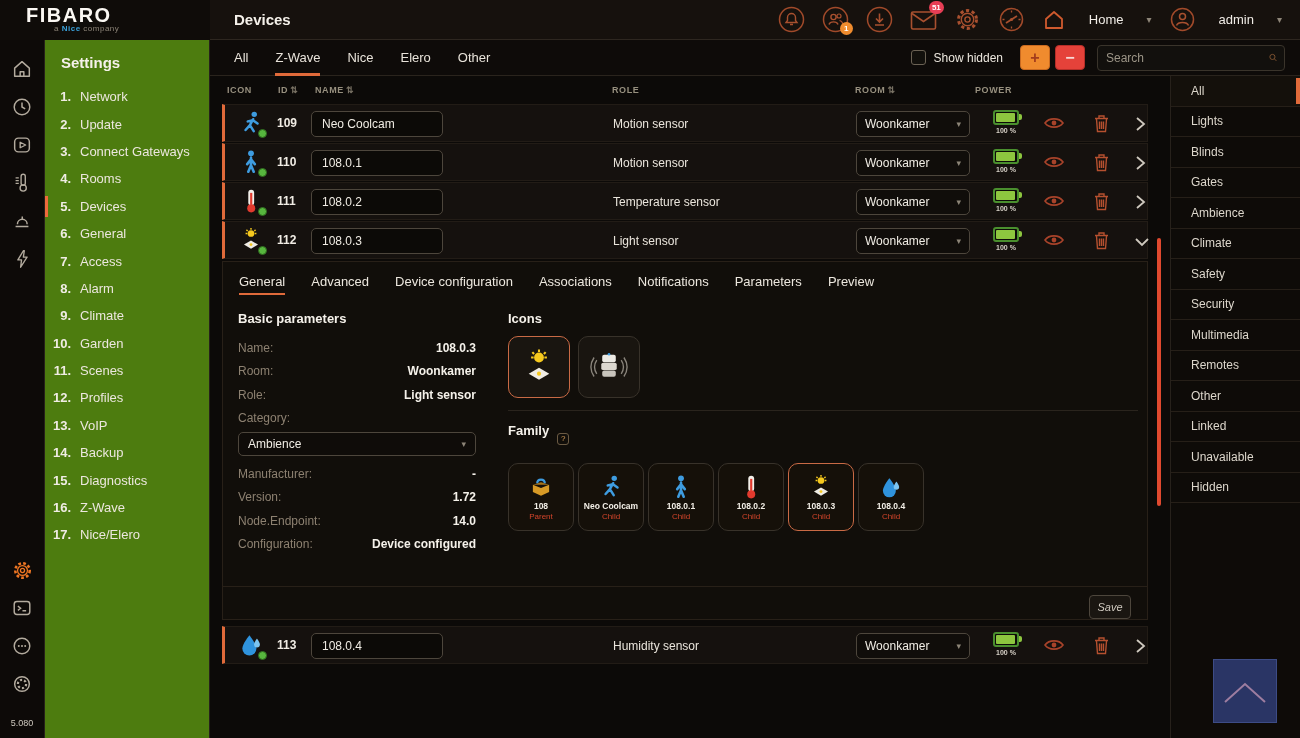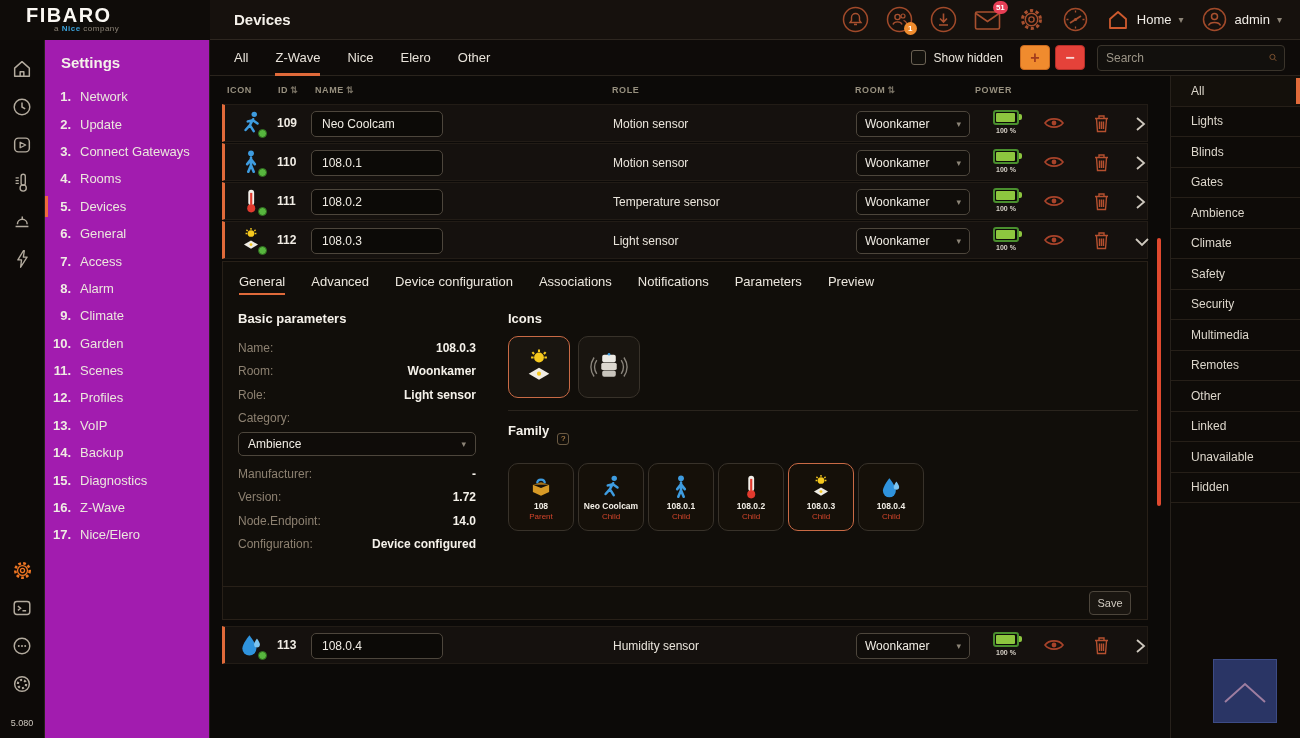--- a/index.html
+++ b/index.html
@@ -15,33 +15,33 @@
   .logo-main { font-size:20px; font-weight:bold; letter-spacing:1.5px; color:#fbf8f3; line-height:18px; }
   .logo-sub { font-size:8px; color:#8d8578; letter-spacing:.5px; padding-left:28px; }
   .logo-sub .brand { color:#3aa0d8; font-weight:bold; }
   .page-title { font-size:15px; font-weight:bold; color:#f5f1ea; margin-left:24px; }
   .topbar-icons { margin-left:auto; display:flex; align-items:center; gap:17px; padding-right:18px; }
   .tb-ic { position:relative; width:27px; height:27px; display:flex; align-items:center; justify-content:center; cursor:pointer; }
   .badge { position:absolute; min-width:13px; height:13px; border-radius:8px; font-size:8px; font-weight:bold;
     color:#fff; display:flex; align-items:center; justify-content:center; padding:0 3px; }
   .badge.orange { background:#f08c2e; right:-4px; bottom:-2px; }
   .badge.red { background:#e73e55; right:-7px; top:-5px; }
-  .tb-group { display:flex; align-items:center; gap:7px; cursor:pointer; }
+  .tb-group { display:flex; align-items:center; gap:23px; cursor:pointer; }
   .tb-group .lbl { font-size:13px; color:#f0ece6; }
   .tb-chev { font-size:10px; color:#8d8578; }
 
   
   .rail { position:absolute; top:40px; left:0; width:45px; height:698px; background:#0d0a08;
     border-right:1px solid #27211b; display:flex; flex-direction:column; align-items:center; padding-top:17px; }
   .rail-ic { width:24px; height:24px; margin-bottom:14px; display:flex; align-items:center; justify-content:center; cursor:pointer; }
   .rail-spacer { flex:1; }
   .rail-version { font-size:9px; color:#cfc9bf; margin:8px 0 10px; }
 
   
-  .settings-menu { position:absolute; top:40px; left:45px; width:165px; height:698px; background:#a21caf;
+  .settings-menu { position:absolute; top:40px; left:45px; width:165px; height:698px; background:#4d7c0f;
     border-right:1px solid #27211b; padding:14px 0 0 0; }
   .settings-title { font-size:15px; font-weight:bold; color:#f5f1ea; padding-left:16px; margin-bottom:12px; }
   .menu-item { position:relative; height:27.4px; display:flex; align-items:center; cursor:pointer; }
   .menu-item .num { width:26px; text-align:right; font-size:13px; font-weight:bold; color:#f0ece4; }
   .menu-item .mlabel { margin-left:9px; font-size:13px; color:#ece7de; }
   .menu-item.active::before { content:""; position:absolute; left:0; top:3px; width:3px; height:21px; background:#ee6a3c; }
 
   
   .right-zone { position:absolute; top:40px; left:210px; width:1090px; height:698px; }
   .tabbar { position:relative; height:36px; border-bottom:1px solid #2a241d; display:flex; align-items:center; padding-left:24px; background:#0e0b09; }
@@ -115,21 +115,21 @@
   .family-head { display:flex; align-items:center; gap:8px; margin-bottom:9px; }
   .q-badge { width:12px; height:12px; border:1px solid #6b5a43; border-radius:3px; font-size:8px; color:#d8a05a;
     display:flex; align-items:center; justify-content:center; cursor:pointer; }
   .fam-tiles { display:flex; gap:4px; }
   .fam-tile { width:66px; height:68px; border:1px solid #38322a; border-radius:10px; background:#151009;
     display:flex; flex-direction:column; align-items:center; justify-content:center; gap:1px; cursor:pointer; }
   .fam-tile.selected { border-color:#c96a45; }
   .fam-name { font-size:8.5px; font-weight:bold; color:#f2eee6; }
   .fam-rel { font-size:8px; color:#d4452b; }
   .save-bar { position:absolute; left:0; bottom:0; width:100%; height:33px; border-top:1px solid #282018;
-    display:flex; align-items:center; justify-content:flex-end; padding-right:16px; }
+    display:flex; align-items:flex-end; justify-content:flex-end; padding-right:16px;font-style:italic; }
   .save-btn { width:42px; height:24px; background:#1a1611; border:1px solid #4d463c; border-radius:4px;
     color:#cfc9bf; font-size:11px; display:flex; align-items:center; justify-content:center; cursor:pointer; }
 
   .row-113 { margin-top:6px; }
 
   
   .scroll-thumb { position:absolute; right:9px; top:162px; width:4px; height:268px; background:#e0492f; border-radius:2px; }
 
   
   .cat-sidebar { position:absolute; top:36px; right:0; width:130px; height:662px; border-left:1px solid #27211b; background:#0e0b08; }

